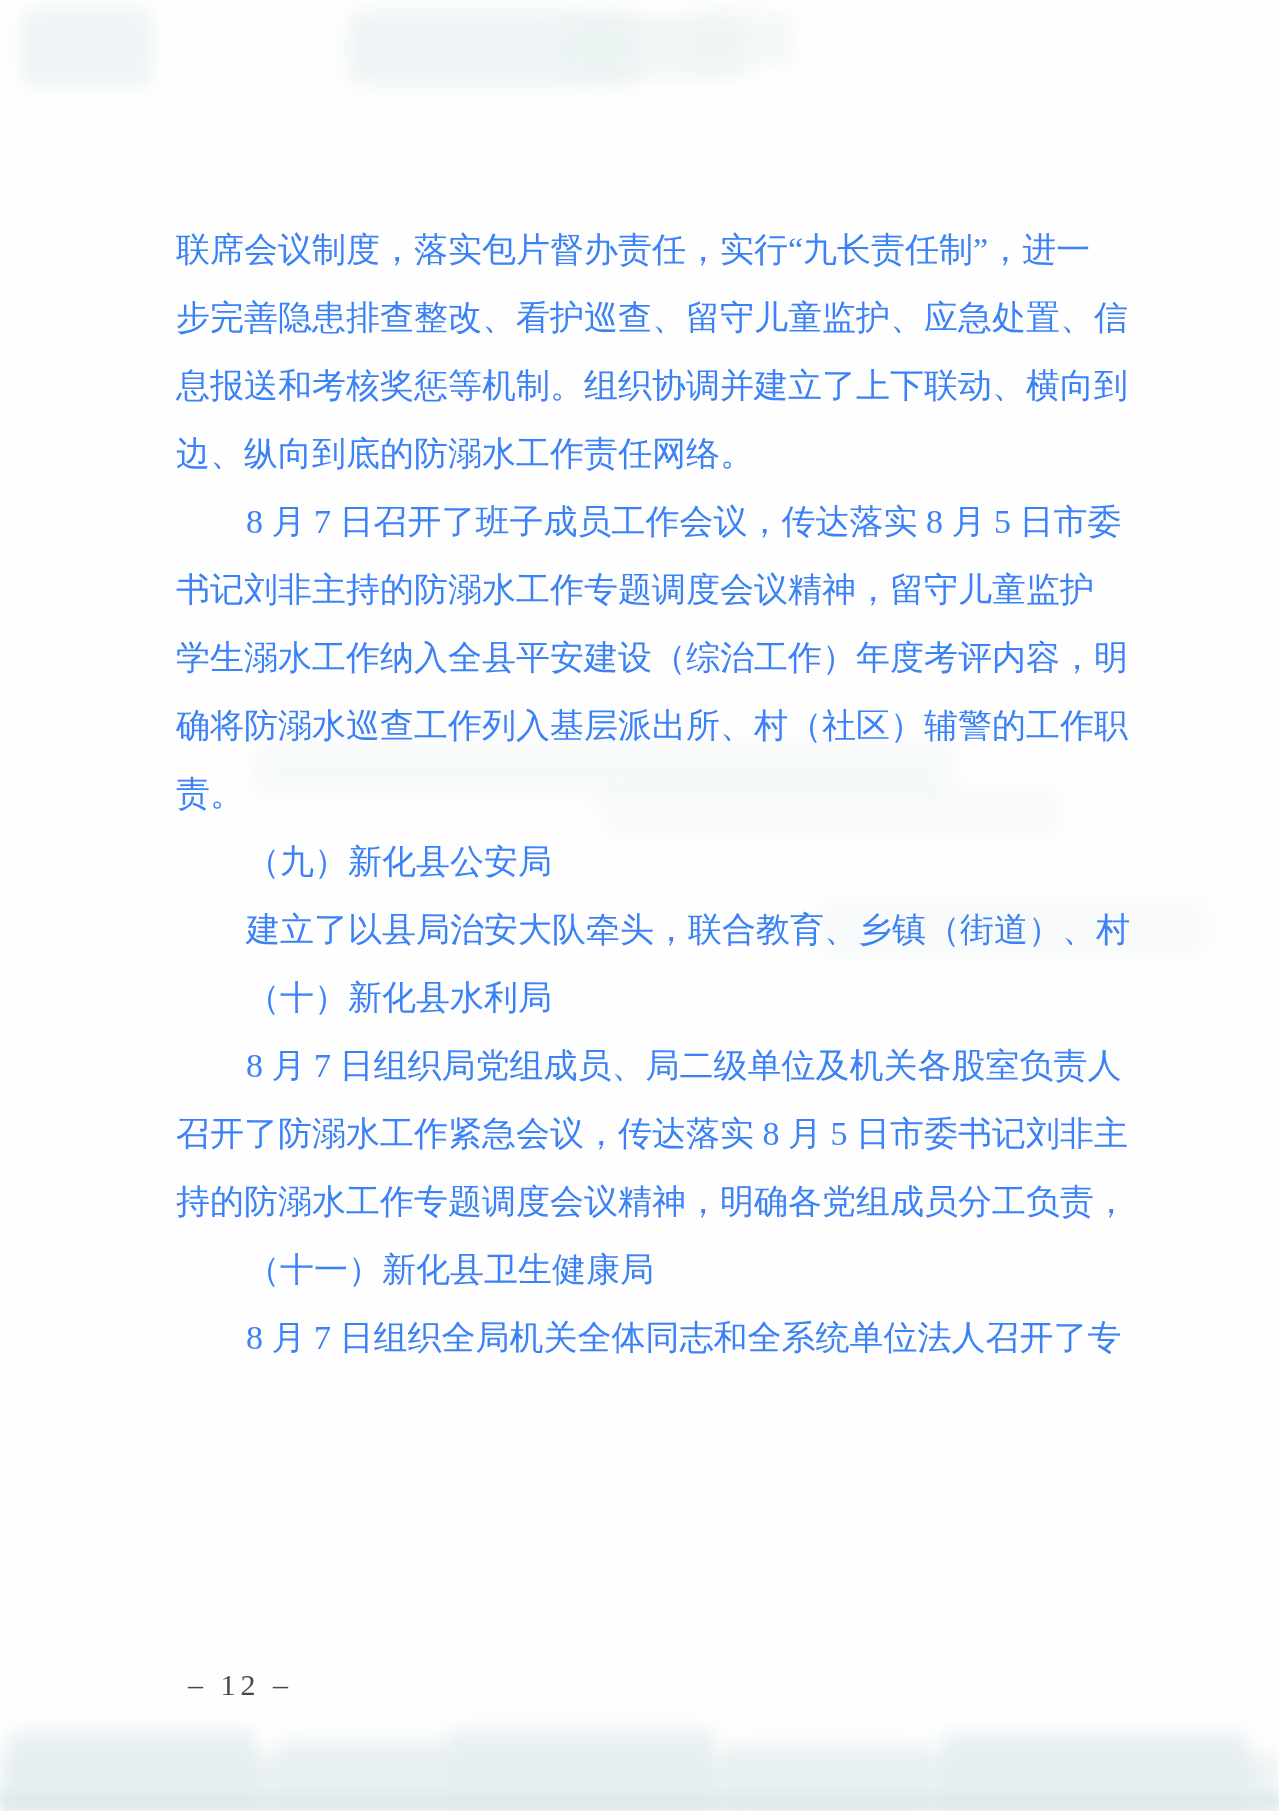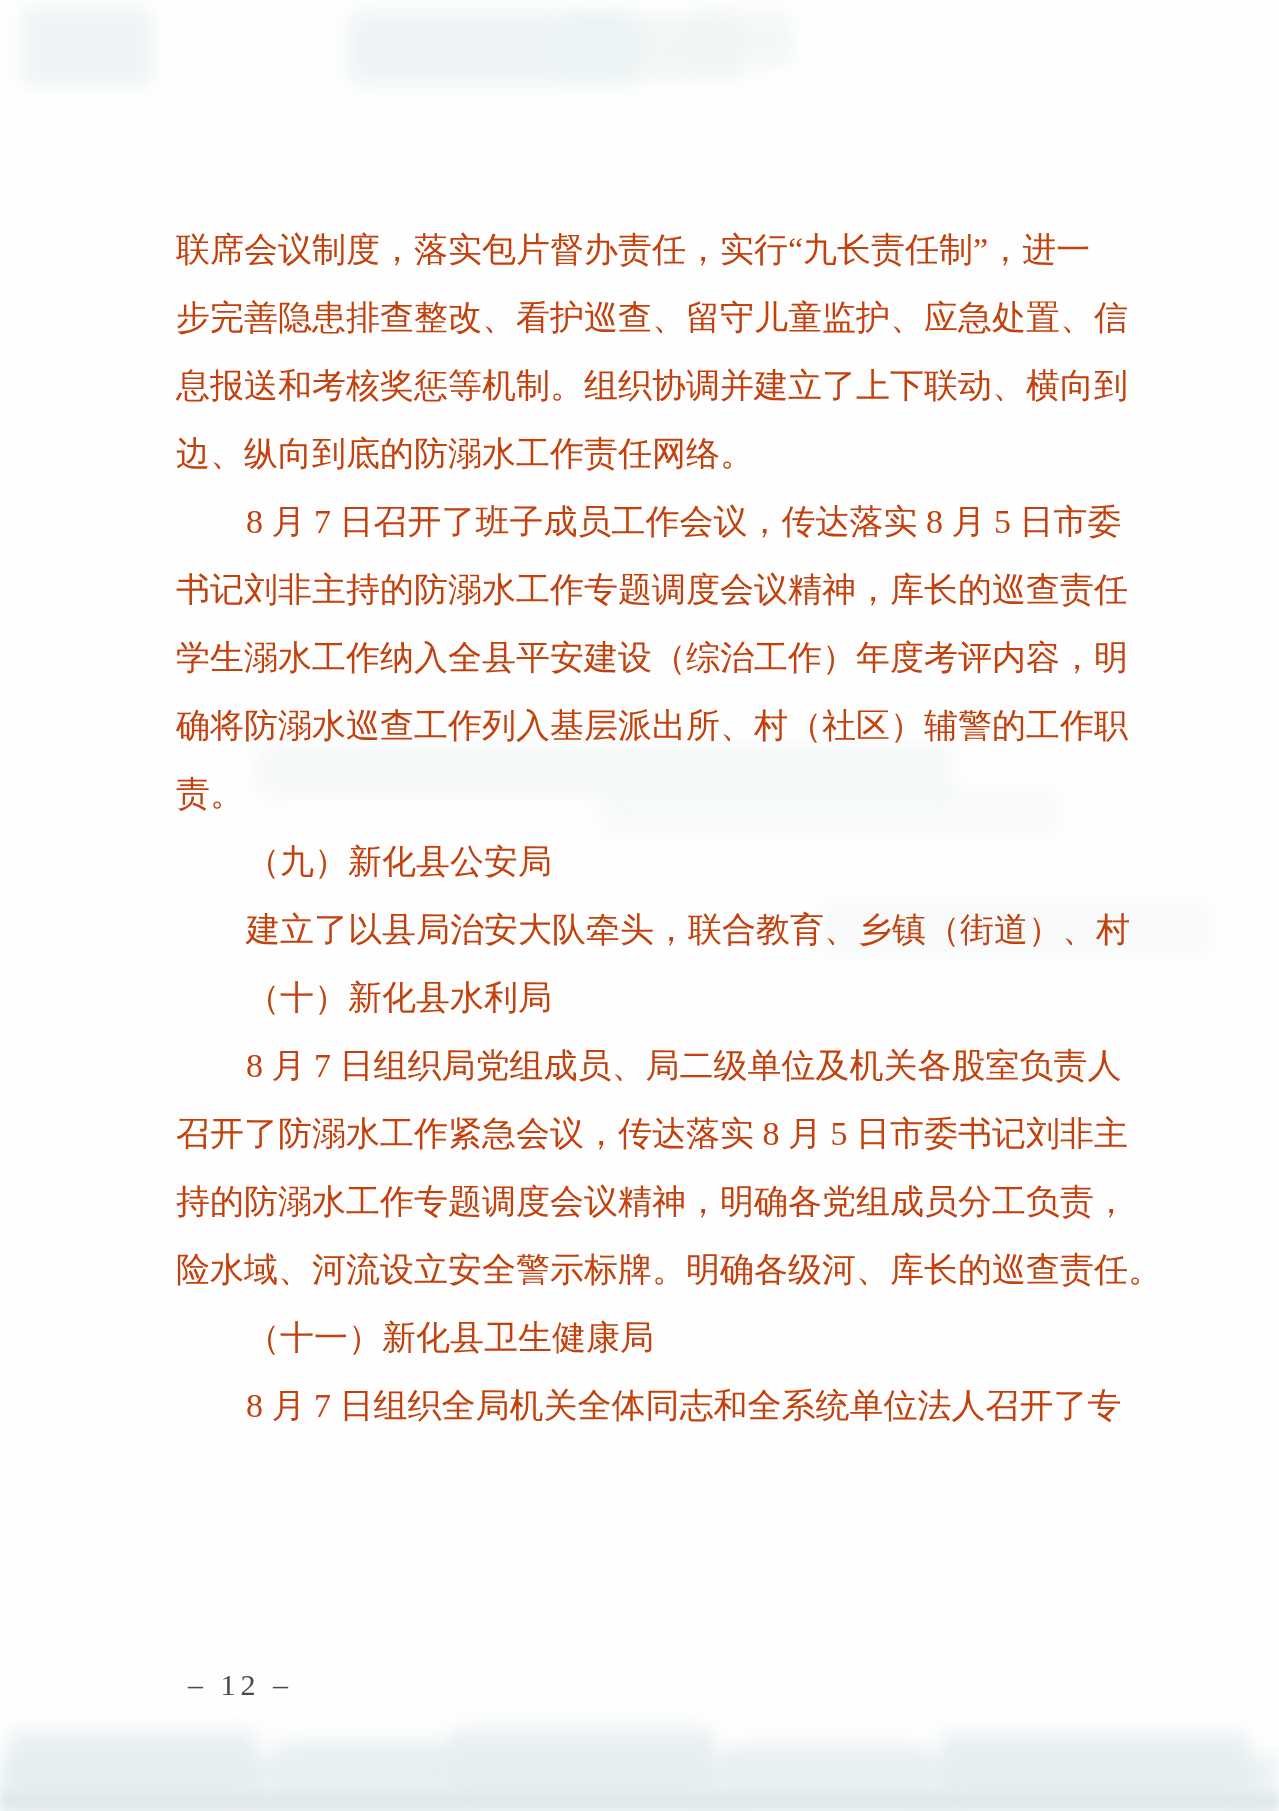--- a/index.html
+++ b/index.html
@@ -13,21 +13,21 @@
     height: 1811px;
     background: #fefefe;
     overflow: hidden;
     font-family: "Liberation Serif", "DejaVu Serif", serif;
   }
   .content {
     position: absolute;
     left: 176px;
     top: 216px;
     width: 965px;
-    color: #c2410c;
+    color: #3b82f6;
   }
   .line {
     height: 68px;
     line-height: 68px;
     font-size: 34px;
     white-space: nowrap;
     letter-spacing: 0px;
   }
   .line.indent {
     padding-left: 70px;
@@ -83,30 +83,29 @@
   <div class="artifact a-bot4"></div>
   <div class="artifact a-bot5"></div>
   <div class="artifact a-bot6"></div>
 
   <div class="content">
     <div class="line">联席会议制度，落实包片督办责任，实行“九长责任制”，进一</div>
     <div class="line">步完善隐患排查整改、看护巡查、留守儿童监护、应急处置、信</div>
     <div class="line">息报送和考核奖惩等机制。组织协调并建立了上下联动、横向到</div>
     <div class="line">边、纵向到底的防溺水工作责任网络。</div>
     <div class="line indent">8 月 7 日召开了班子成员工作会议，传达落实 8 月 5 日市委</div>
-    <div class="line">书记刘非主持的防溺水工作专题调度会议精神，库长的巡查责任</div>
+    <div class="line">书记刘非主持的防溺水工作专题调度会议精神，留守儿童监护</div>
     <div class="line">学生溺水工作纳入全县平安建设（综治工作）年度考评内容，明</div>
     <div class="line">确将防溺水巡查工作列入基层派出所、村（社区）辅警的工作职</div>
     <div class="line">责。</div>
     <div class="line indent">（九）新化县公安局</div>
     <div class="line indent">建立了以县局治安大队牵头，联合教育、乡镇（街道）、村</div>
     <div class="line indent">（十）新化县水利局</div>
     <div class="line indent">8 月 7 日组织局党组成员、局二级单位及机关各股室负责人</div>
     <div class="line">召开了防溺水工作紧急会议，传达落实 8 月 5 日市委书记刘非主</div>
     <div class="line">持的防溺水工作专题调度会议精神，明确各党组成员分工负责，</div>
-    <div class="line">险水域、河流设立安全警示标牌。明确各级河、库长的巡查责任。</div>
     <div class="line indent">（十一）新化县卫生健康局</div>
     <div class="line indent">8 月 7 日组织全局机关全体同志和全系统单位法人召开了专</div>
   </div>
 
   <div class="page-number">– 12 –</div>
 
 </div>
 
 </body></html>

